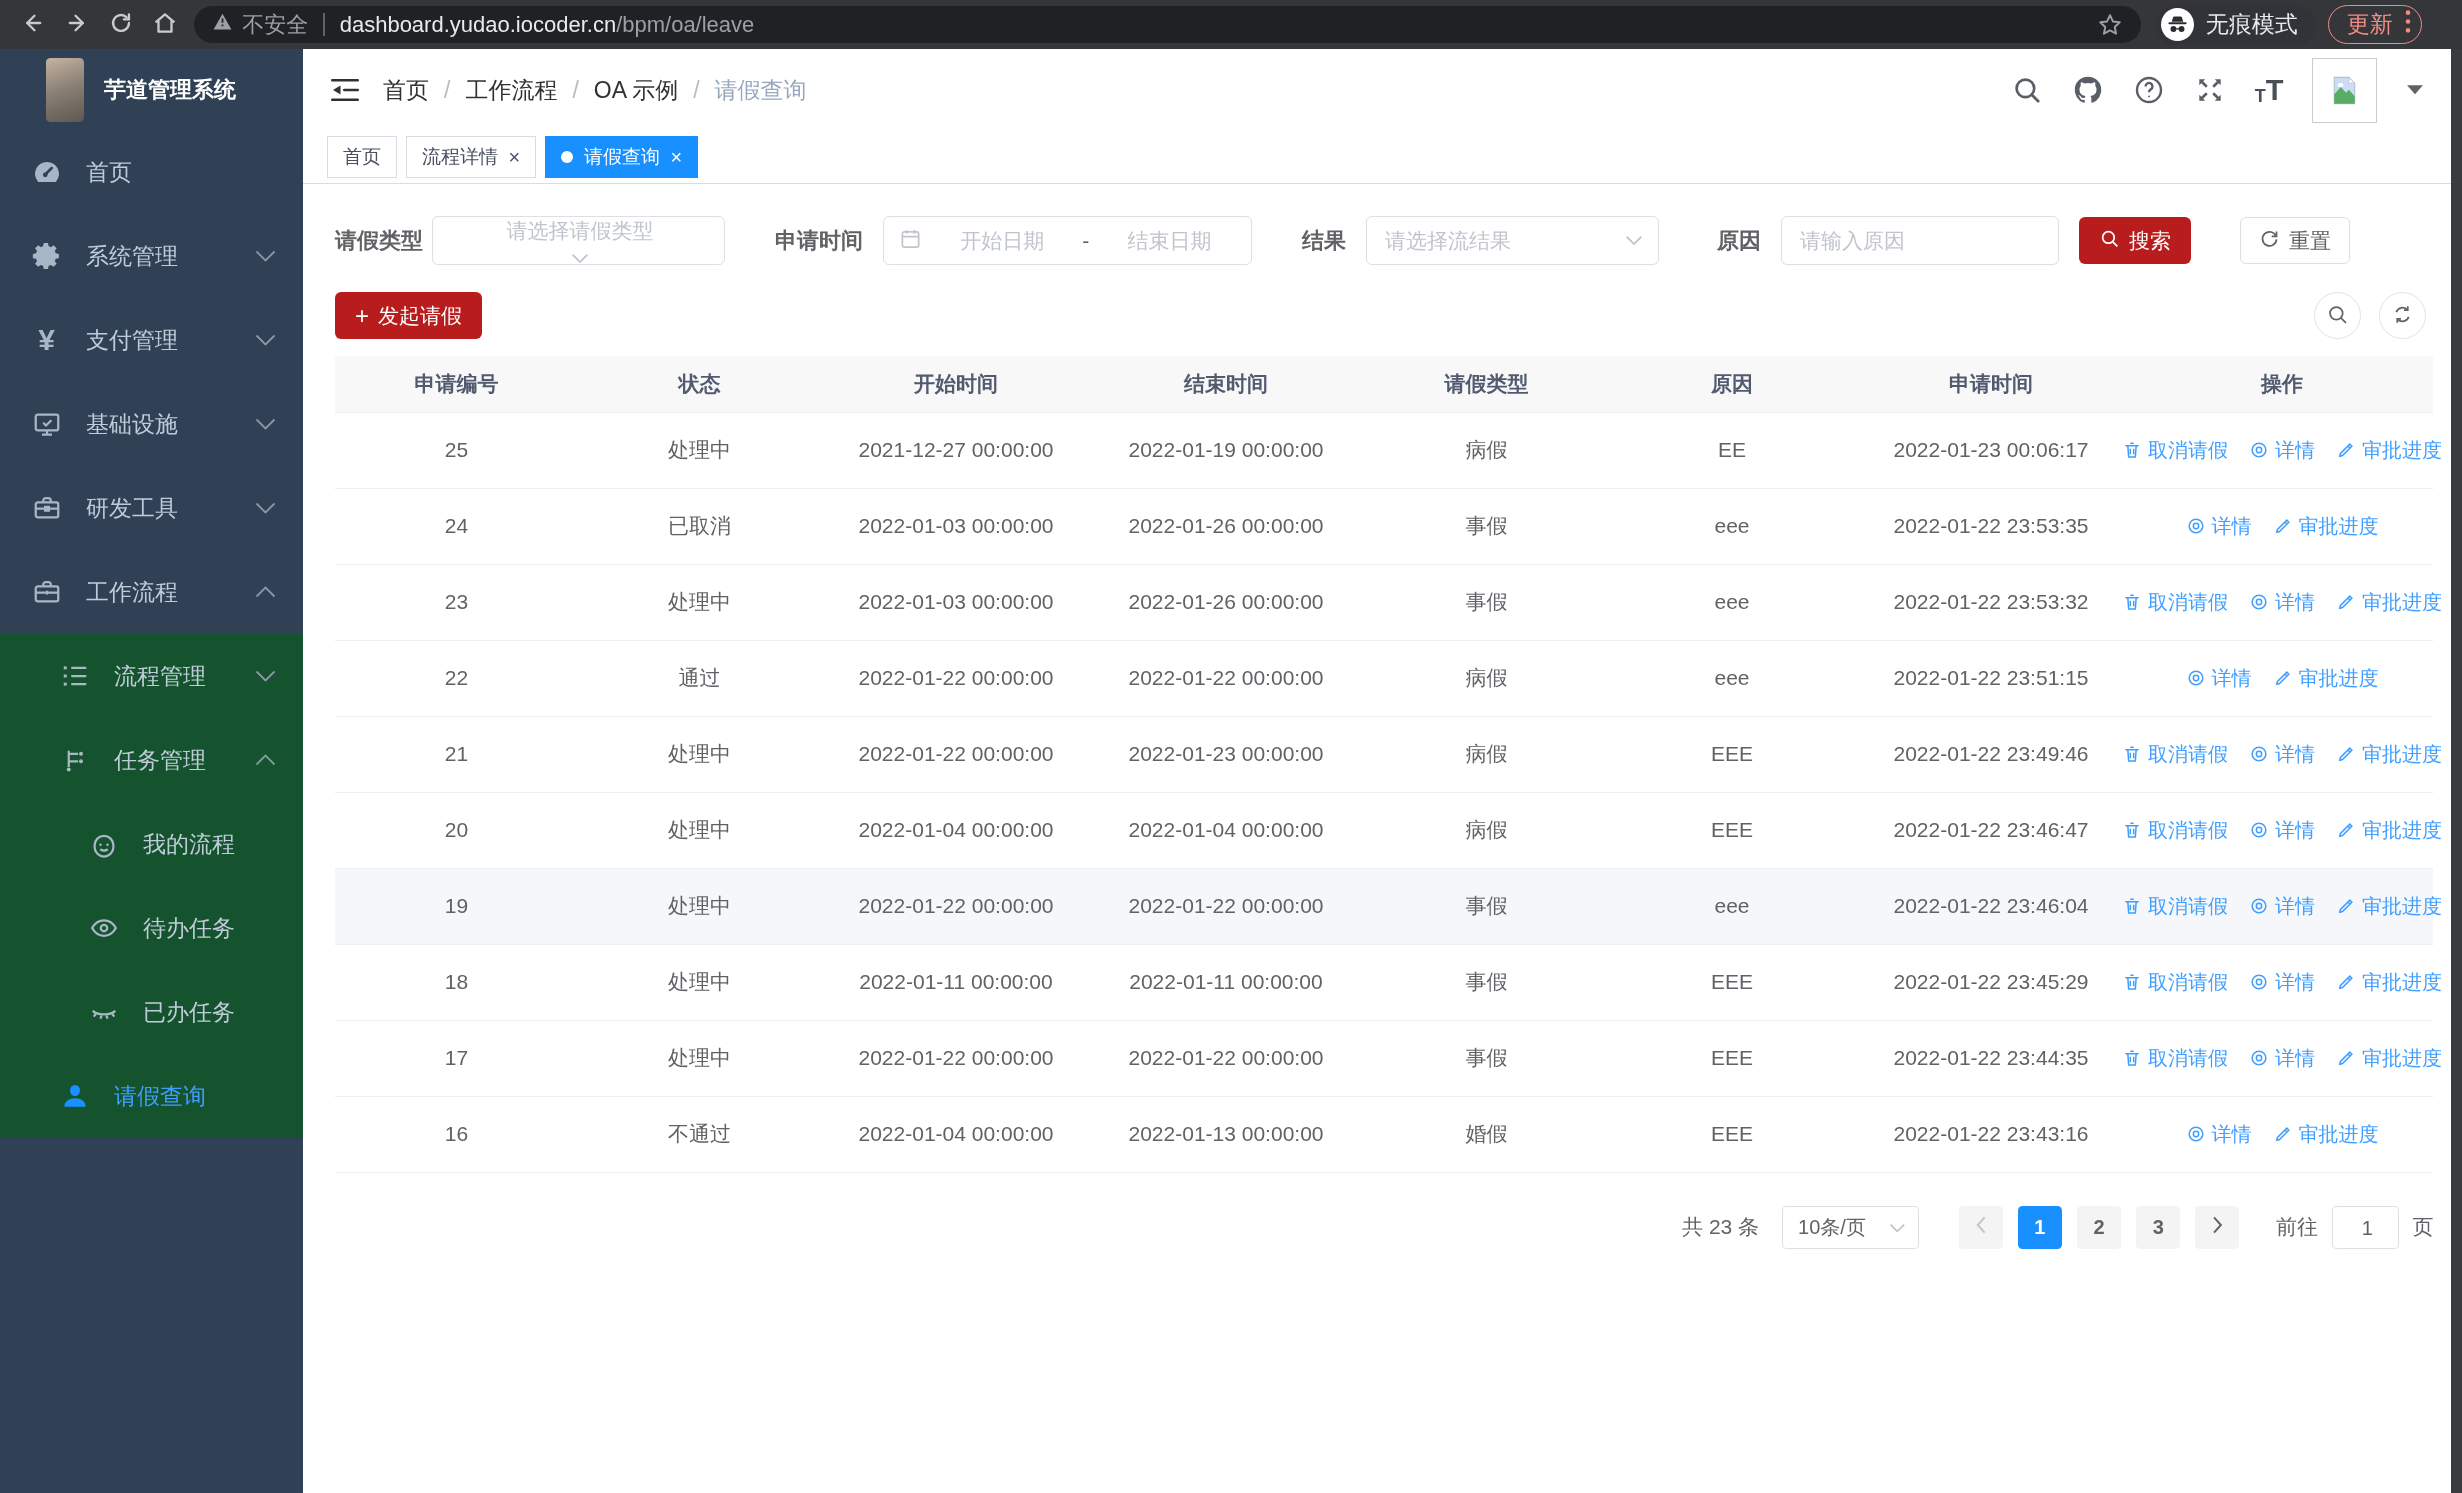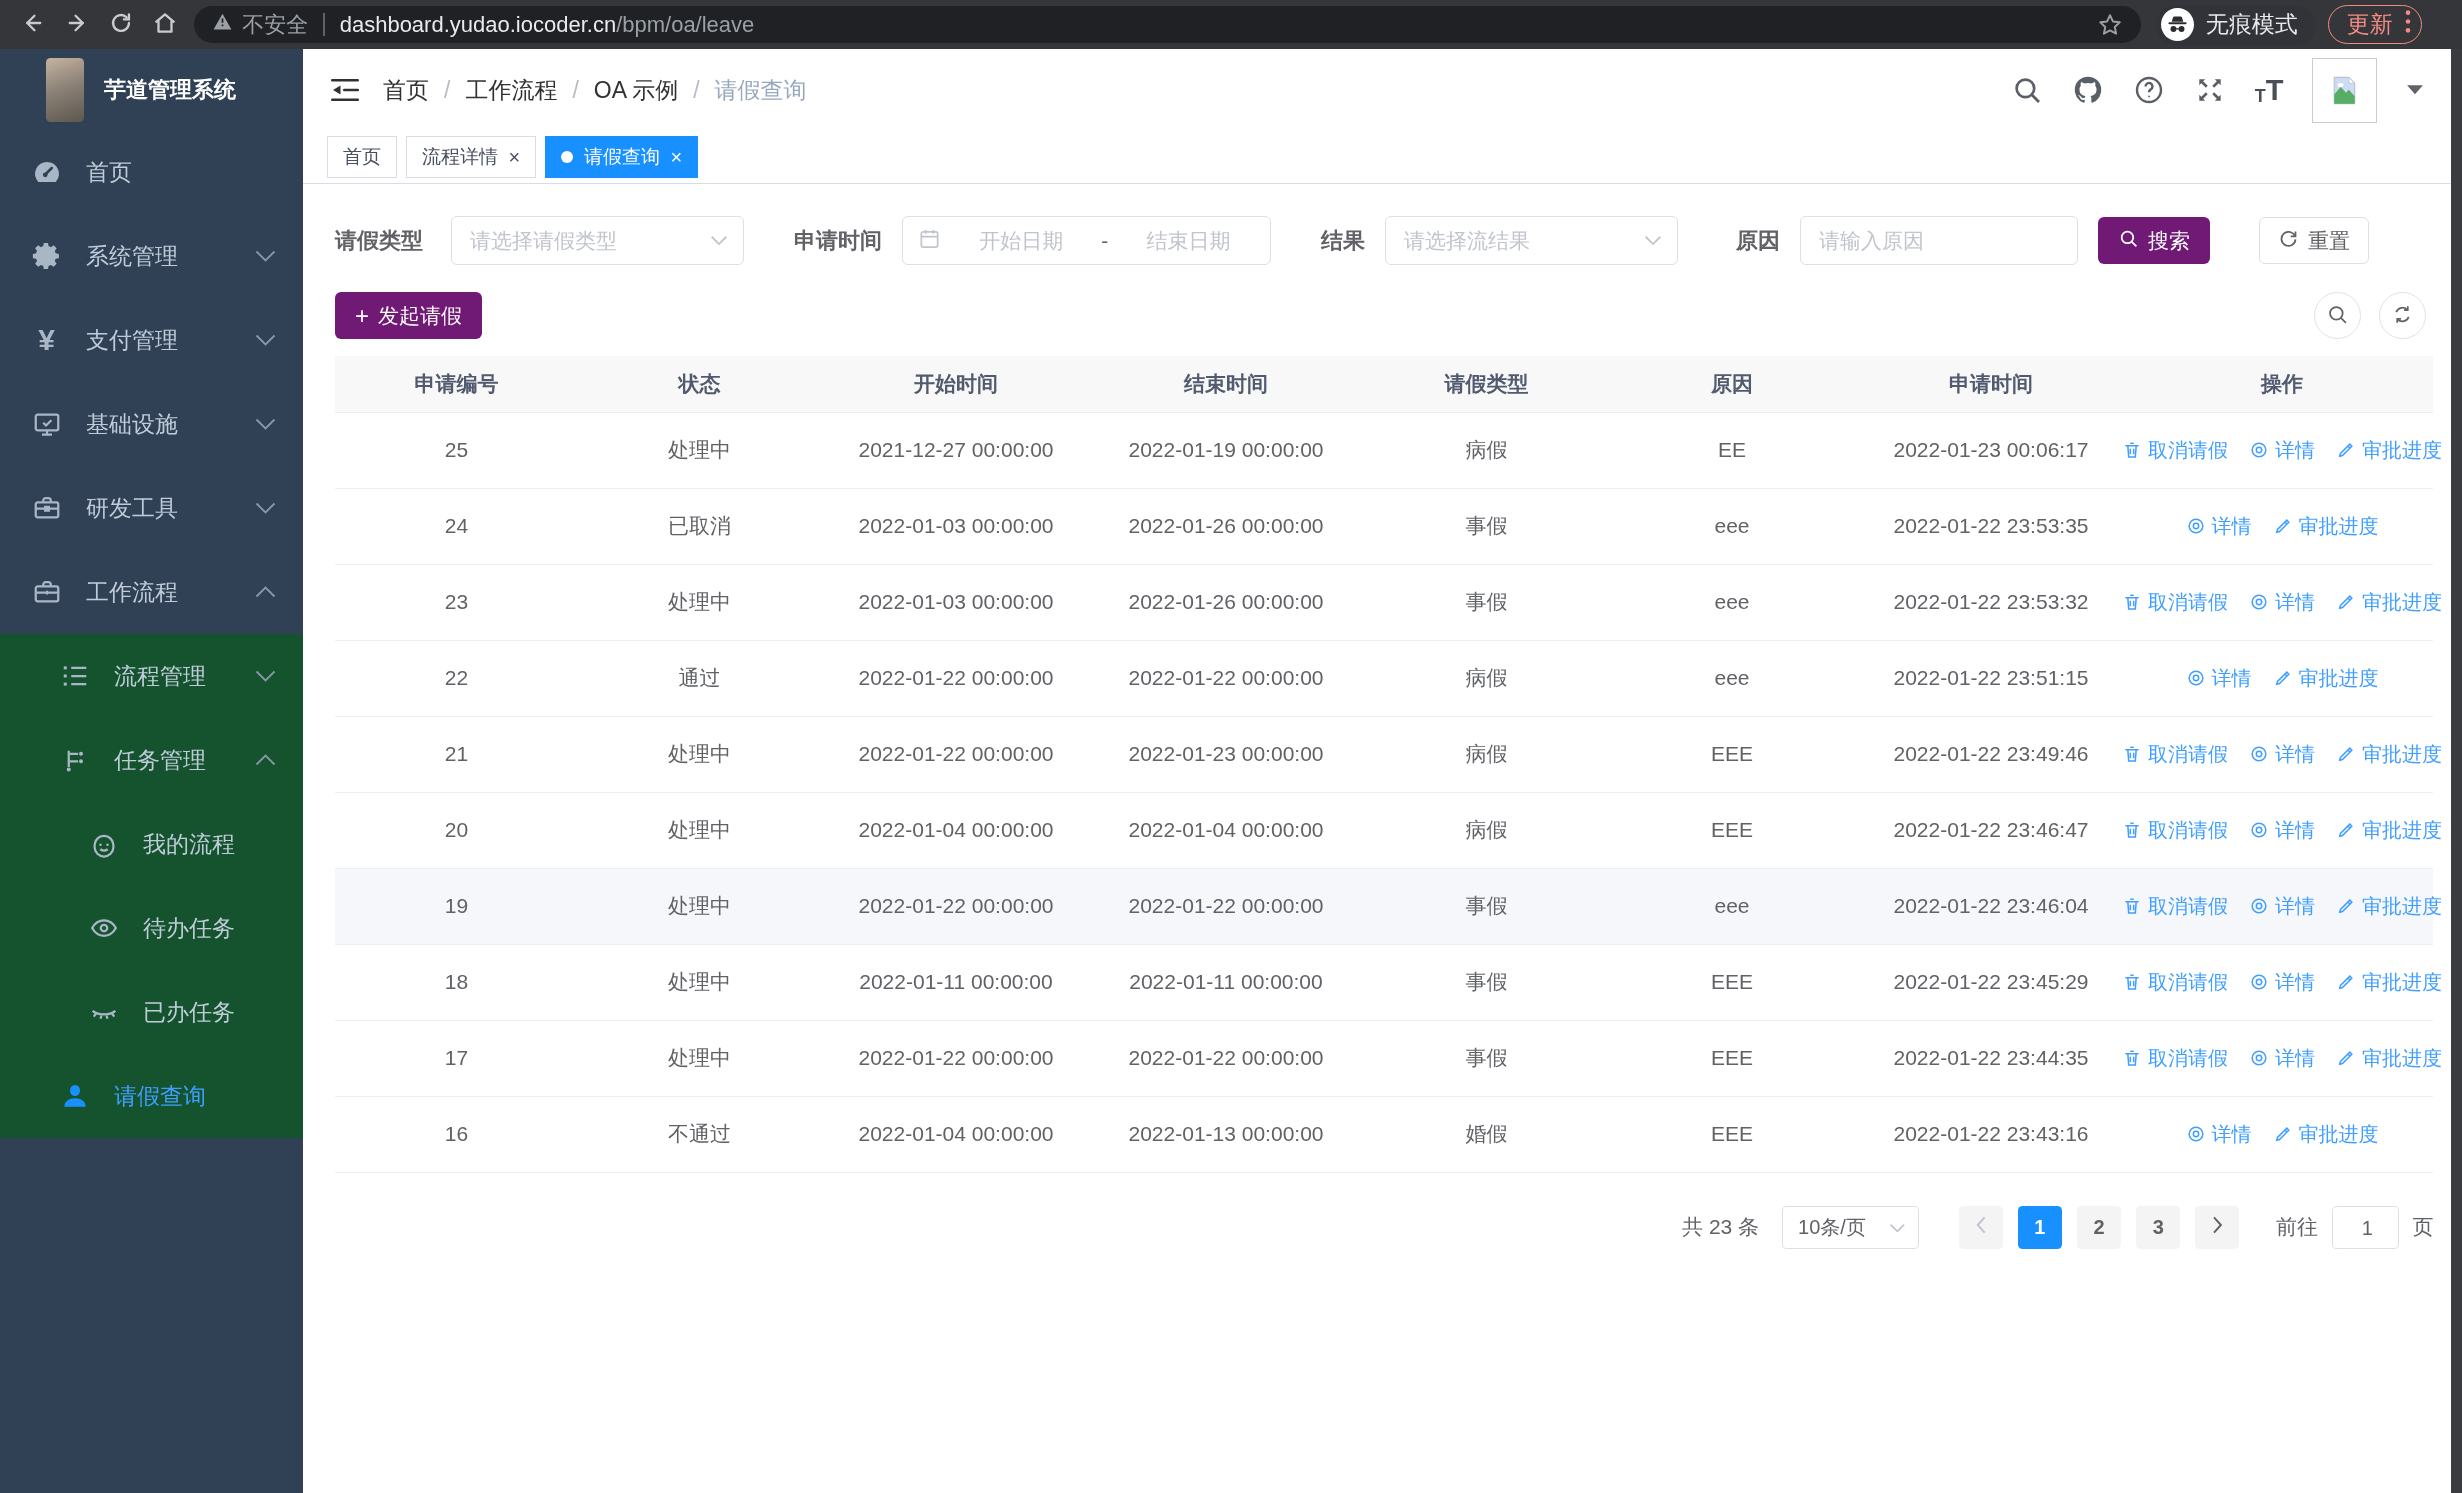--- a/index.html
+++ b/index.html
@@ -88,23 +88,23 @@
   .sel .chevron svg{width:18px;height:11.4px;}
   .datebox{width:369px;padding:12px 15px;gap:13.7px;}
   .datebox .dph{flex:1;text-align:center;}
   .datebox svg{width:23px;height:23px;flex:0 0 auto;}
   .range-sep{color:#606266;}
   .textbox{width:278px;padding:13px 3px;}
   .textbox input{border:none;outline:none;width:100%;height:100%;font-size:21px;color:#606266;padding:0 15px;background:transparent;font-family:inherit;}
   .textbox input::placeholder{color:#c0c4cc;}
   .btn{height:47px;border-radius:6px;display:flex;align-items:center;gap:9px;font-size:21px;cursor:pointer;box-sizing:border-box;white-space:nowrap;}
   .btn svg{width:21px;height:21px;}
-  .btn-primary{background:#701a75;color:#fff;padding:0 20px;border:none;}
+  .btn-primary{background:#b91c1c;color:#fff;padding:0 20px;border:none;}
   .btn-plain{background:#fff;color:#606266;border:1.5px solid #dcdfe6;padding:0 18px;}
-  .ml22{margin-left:28px;}.ml26{margin-left:20px;}.ml64{margin-left:49px;}.ml66{margin-left:50px;}.ml76{margin-left:58px;}
+  .ml22{margin-left:9px;flex-direction:column;}.ml26{margin-left:20px;}.ml64{margin-left:49px;}.ml66{margin-left:50px;}.ml76{margin-left:58px;}
 
   
   .actionbar{margin-top:15px;display:flex;align-items:center;}
   .plus{font-size:24px;line-height:1;font-weight:400;}
   .round-btns{margin-left:auto;display:flex;gap:18px;padding-right:7.6px;}
   .circle-btn{width:47px;height:47px;border:1.5px solid #dfe2e8;border-radius:50%;background:#fff;
     display:flex;align-items:center;justify-content:center;color:#5f6368;cursor:pointer;box-sizing:border-box;}
   .circle-btn svg{width:23px;height:23px;}
 
   

